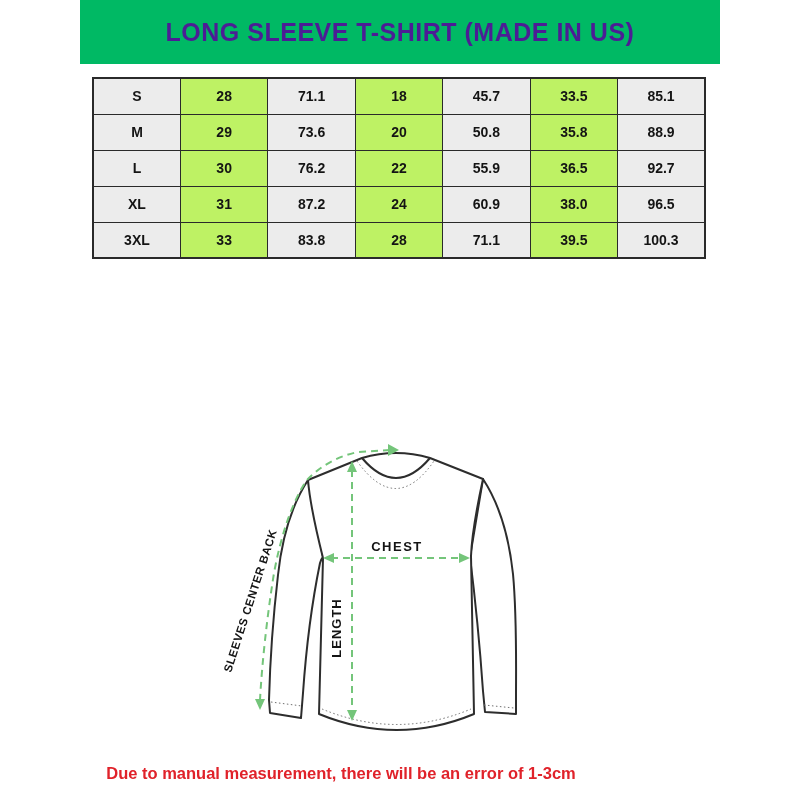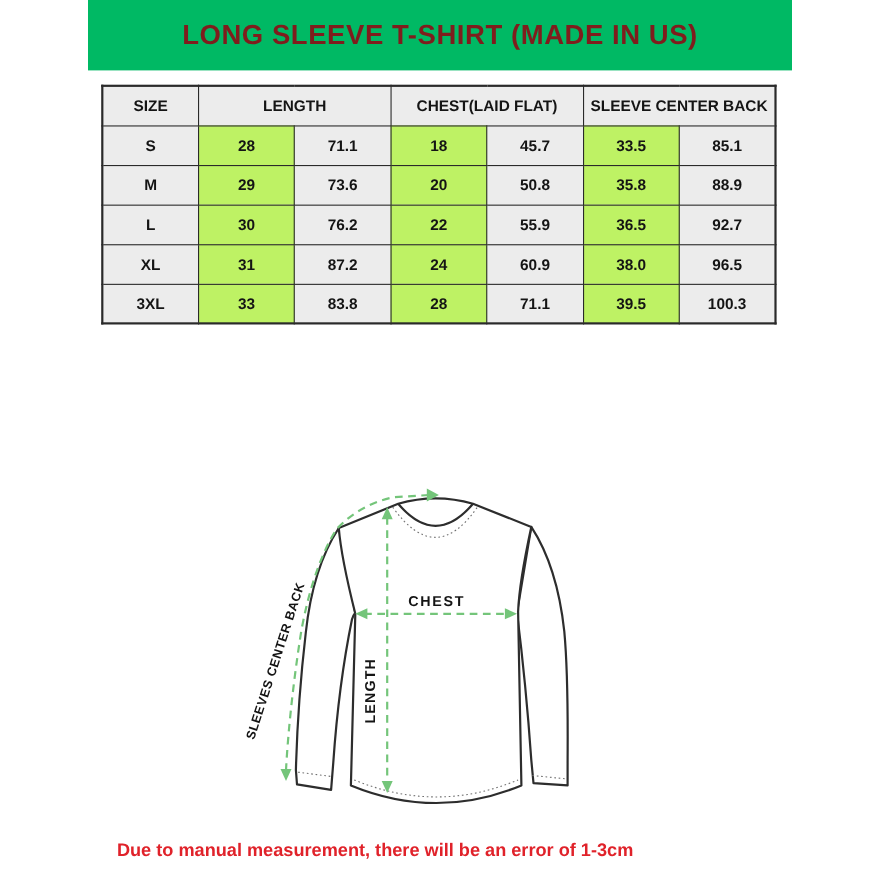--- a/index.html
+++ b/index.html
@@ -4,21 +4,21 @@
 <style>
   * { margin:0; padding:0; box-sizing:border-box; }
   html,body { width:800px; height:800px; background:#ffffff; font-family:"Liberation Sans", sans-serif; }
   .page { position:relative; width:800px; height:800px; background:#fff; overflow:hidden; }
 
   .banner {
     position:absolute; left:80px; top:0; width:640px; height:64px;
     background:#00b964; display:flex; align-items:center; justify-content:center;
   }
   .banner .title {
-    color:#7f1d1d; font-size:25px; font-weight:bold; letter-spacing:.5px; white-space:nowrap;
+    color:#4c1d95; font-size:25px; font-weight:bold; letter-spacing:.5px; white-space:nowrap;
   }
 
   table.size-table {
     position:absolute; left:92px; top:77px; width:614px;
     border-collapse:collapse; table-layout:fixed;
     border:2px solid #2a2a2a;
   }
   .size-table td, .size-table th {
     border:1.5px solid #2a2a2a; height:36px; padding:0;
     text-align:center; vertical-align:middle;
@@ -38,26 +38,20 @@
 <body>
 
 <div class="page">
 
   <div class="banner">
     <div class="title">LONG SLEEVE T-SHIRT (MADE IN US)</div>
   </div>
 
   <table class="size-table">
     <tbody>
-      <tr>
-        <th class="g">SIZE</th>
-        <th class="g" colspan="2">LENGTH</th>
-        <th class="g" colspan="2">CHEST(LAID FLAT)</th>
-        <th class="g" colspan="2">SLEEVE CENTER BACK</th>
-      </tr>
       <tr>
         <td class="g">S</td>
         <td>28</td>
         <td class="g">71.1</td>
         <td>18</td>
         <td class="g">45.7</td>
         <td>33.5</td>
         <td class="g">85.1</td>
       </tr>
       <tr>

